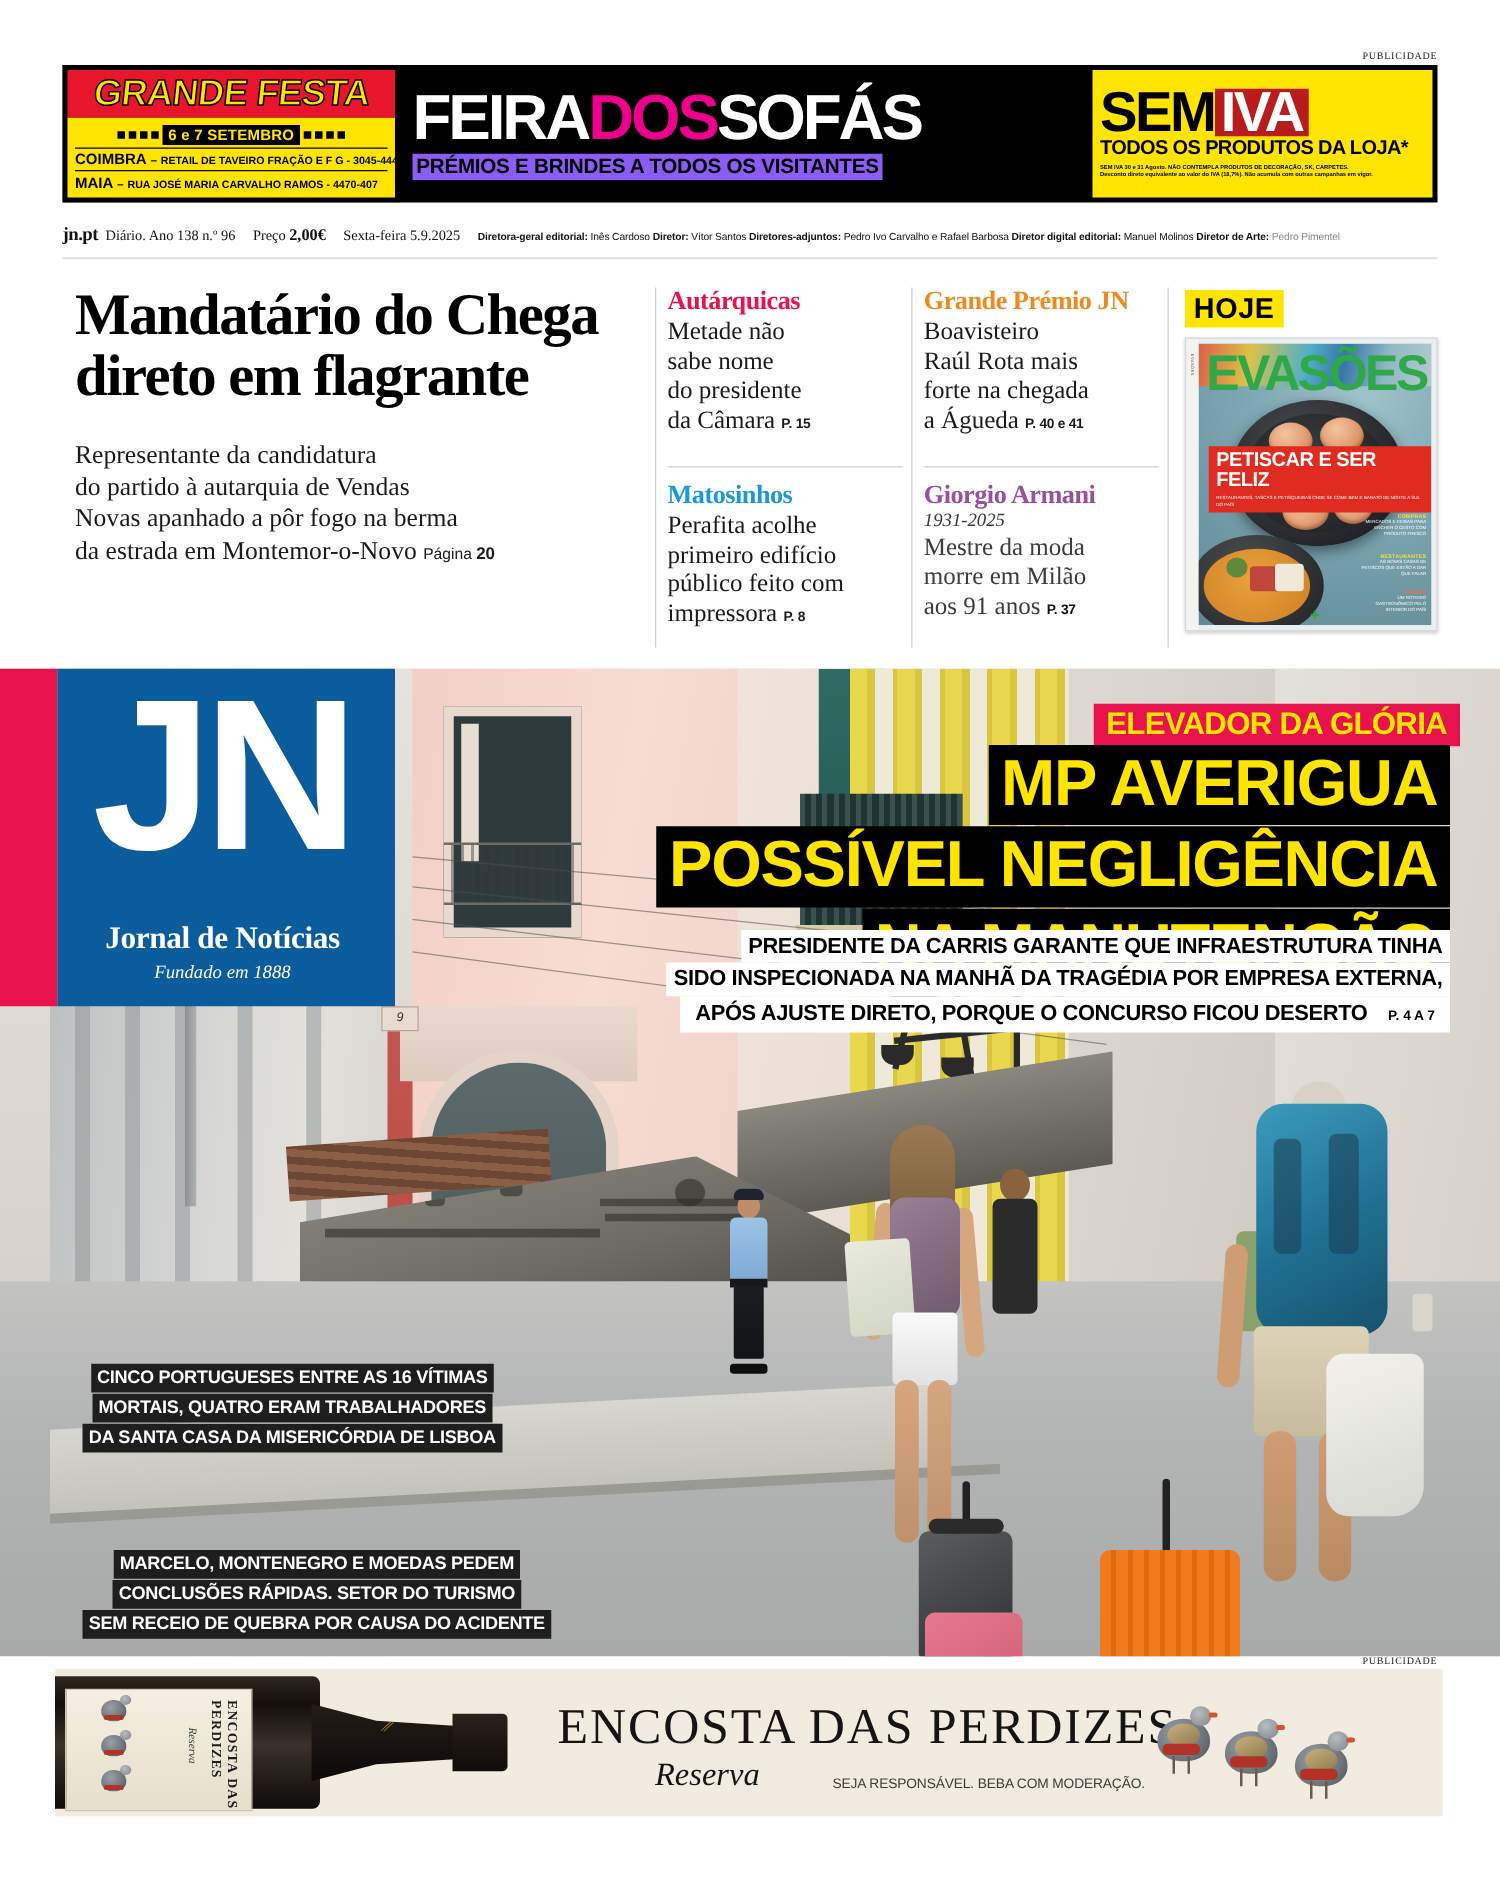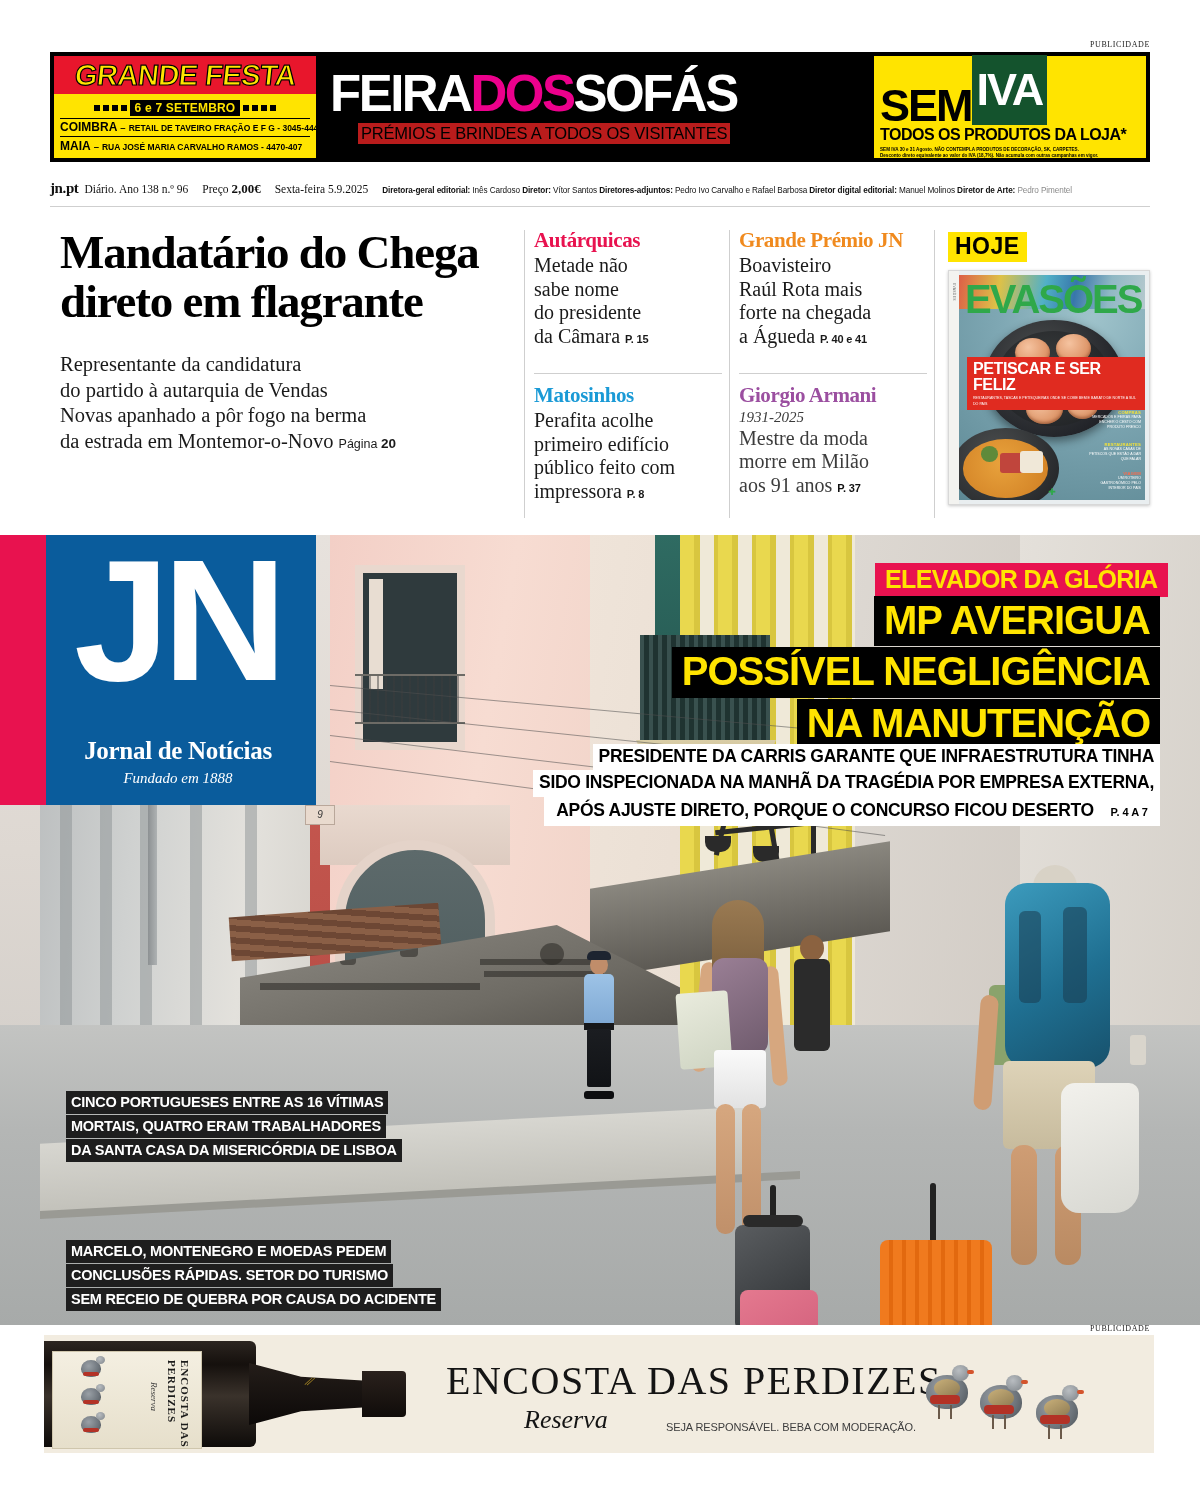--- a/index.html
+++ b/index.html
@@ -29,29 +29,29 @@
   .gf-line{border-top:1.5px solid #000;margin:2px 2px 0;padding-top:1.5px;
     font-size:9.5px;font-weight:bold;color:#000;white-space:nowrap;
     display:flex;align-items:baseline;gap:3px;}
   .gf-line .city{font-size:12px;font-weight:bold;}
   .gf-line .addr{font-size:8.5px;font-weight:bold;}
   .topad-mid{flex:1;display:flex;flex-direction:column;justify-content:center;
     padding:6px 10px;box-sizing:border-box;}
   .feira{font-weight:bold;font-size:51px;letter-spacing:-2.5px;line-height:.95;
     color:#fff;white-space:nowrap;}
   .feira .pink{color:#ec008c;}
-  .premios{background:#b91c1c;color:#000;font-weight:normal;font-size:16.5px;
+  .premios{background:#8b5cf6;color:#000;font-weight:bold;font-size:16.5px;
     letter-spacing:-.2px;margin-top:4px;padding:1px 3px;white-space:nowrap;
-    align-self:flex-start;margin-left:28px;}
+    align-self:flex-start;}
   .topad-right{width:272px;background:#ffe400;margin:4px;padding:4px 6px;
     box-sizing:border-box;display:flex;flex-direction:column;justify-content:center;}
   .semiva{display:flex;align-items:flex-end;line-height:.85;}
   .semiva .sem{font-weight:bold;font-size:45px;letter-spacing:-2px;color:#000;}
   .semiva .iva{font-weight:bold;font-size:45px;letter-spacing:-2px;color:#fff;
-    background:#14532d;padding:16px 5px;}
+    background:#b91c1c;padding:0 5px;}
   .todos{font-weight:bold;font-size:16px;letter-spacing:-.5px;color:#000;
     white-space:nowrap;margin-top:1px;}
   .legal{font-size:4.6px;font-weight:bold;color:#000;line-height:1.35;margin-top:3px;}
 
   
   .infoline{position:absolute;left:50px;top:180px;width:1100px;height:22px;
     display:flex;align-items:baseline;font-family:"Liberation Serif",serif;
     font-size:11.5px;color:#111;white-space:nowrap;}
   .infoline .jnpt{font-family:"Liberation Serif",serif;font-weight:bold;
     font-size:15px;letter-spacing:-.4px;margin-right:6px;}
@@ -279,27 +279,27 @@
     background:#0a5c9c;color:#fff;}
   .jnbox .jn{position:absolute;left:0;right:8px;top:10px;text-align:center;
     font-family:"Liberation Sans",sans-serif;font-weight:bold;font-size:172px;
     line-height:.88;letter-spacing:-7px;}
   .jnbox .jt{position:absolute;left:0;right:6px;bottom:40px;text-align:center;
     font-family:"Liberation Serif",serif;font-weight:bold;font-size:25px;letter-spacing:-.3px;}
   .jnbox .jf{position:absolute;left:0;right:6px;bottom:18px;text-align:center;
     font-family:"Liberation Serif",serif;font-style:italic;font-size:15px;}
 
   
-  .ov{position:absolute;}
+  .ov{position:absolute;text-align:center;}
   .ov-kicker{left:875px;top:563px;background:#e8124f;color:#ffe400;
     font-weight:bold;font-size:25px;letter-spacing:-.6px;padding:2px 10px 3px;
     white-space:nowrap;}
   .ov-main{left:0;top:596px;width:1160px;text-align:right;}
   .ov-main span{display:inline-block;background:#000;color:#ffe400;
-    font-weight:bold;font-size:40px;line-height:1.16;letter-spacing:-1px;
+    font-weight:bold;font-size:52px;line-height:1.16;letter-spacing:-1px;
     padding:1px 10px 3px;margin-bottom:1px;white-space:nowrap;}
   .ov-dek{left:0;top:744px;width:1160px;text-align:right;}
   .ov-dek span{display:inline-block;background:#fff;color:#000;
     font-weight:bold;font-size:17.5px;line-height:1.33;letter-spacing:-.3px;
     padding:1px 6px 2px;white-space:nowrap;}
   .ov-dek .pg{font-size:11px;letter-spacing:0;}
   .ov-cap{left:66px;}
   .ov-cap span{display:inline-block;background:#1e1e1e;color:#fff;
     font-weight:bold;font-size:14.5px;line-height:1.38;letter-spacing:-.25px;
     padding:1px 5px 2px;margin-bottom:1px;white-space:nowrap;}

